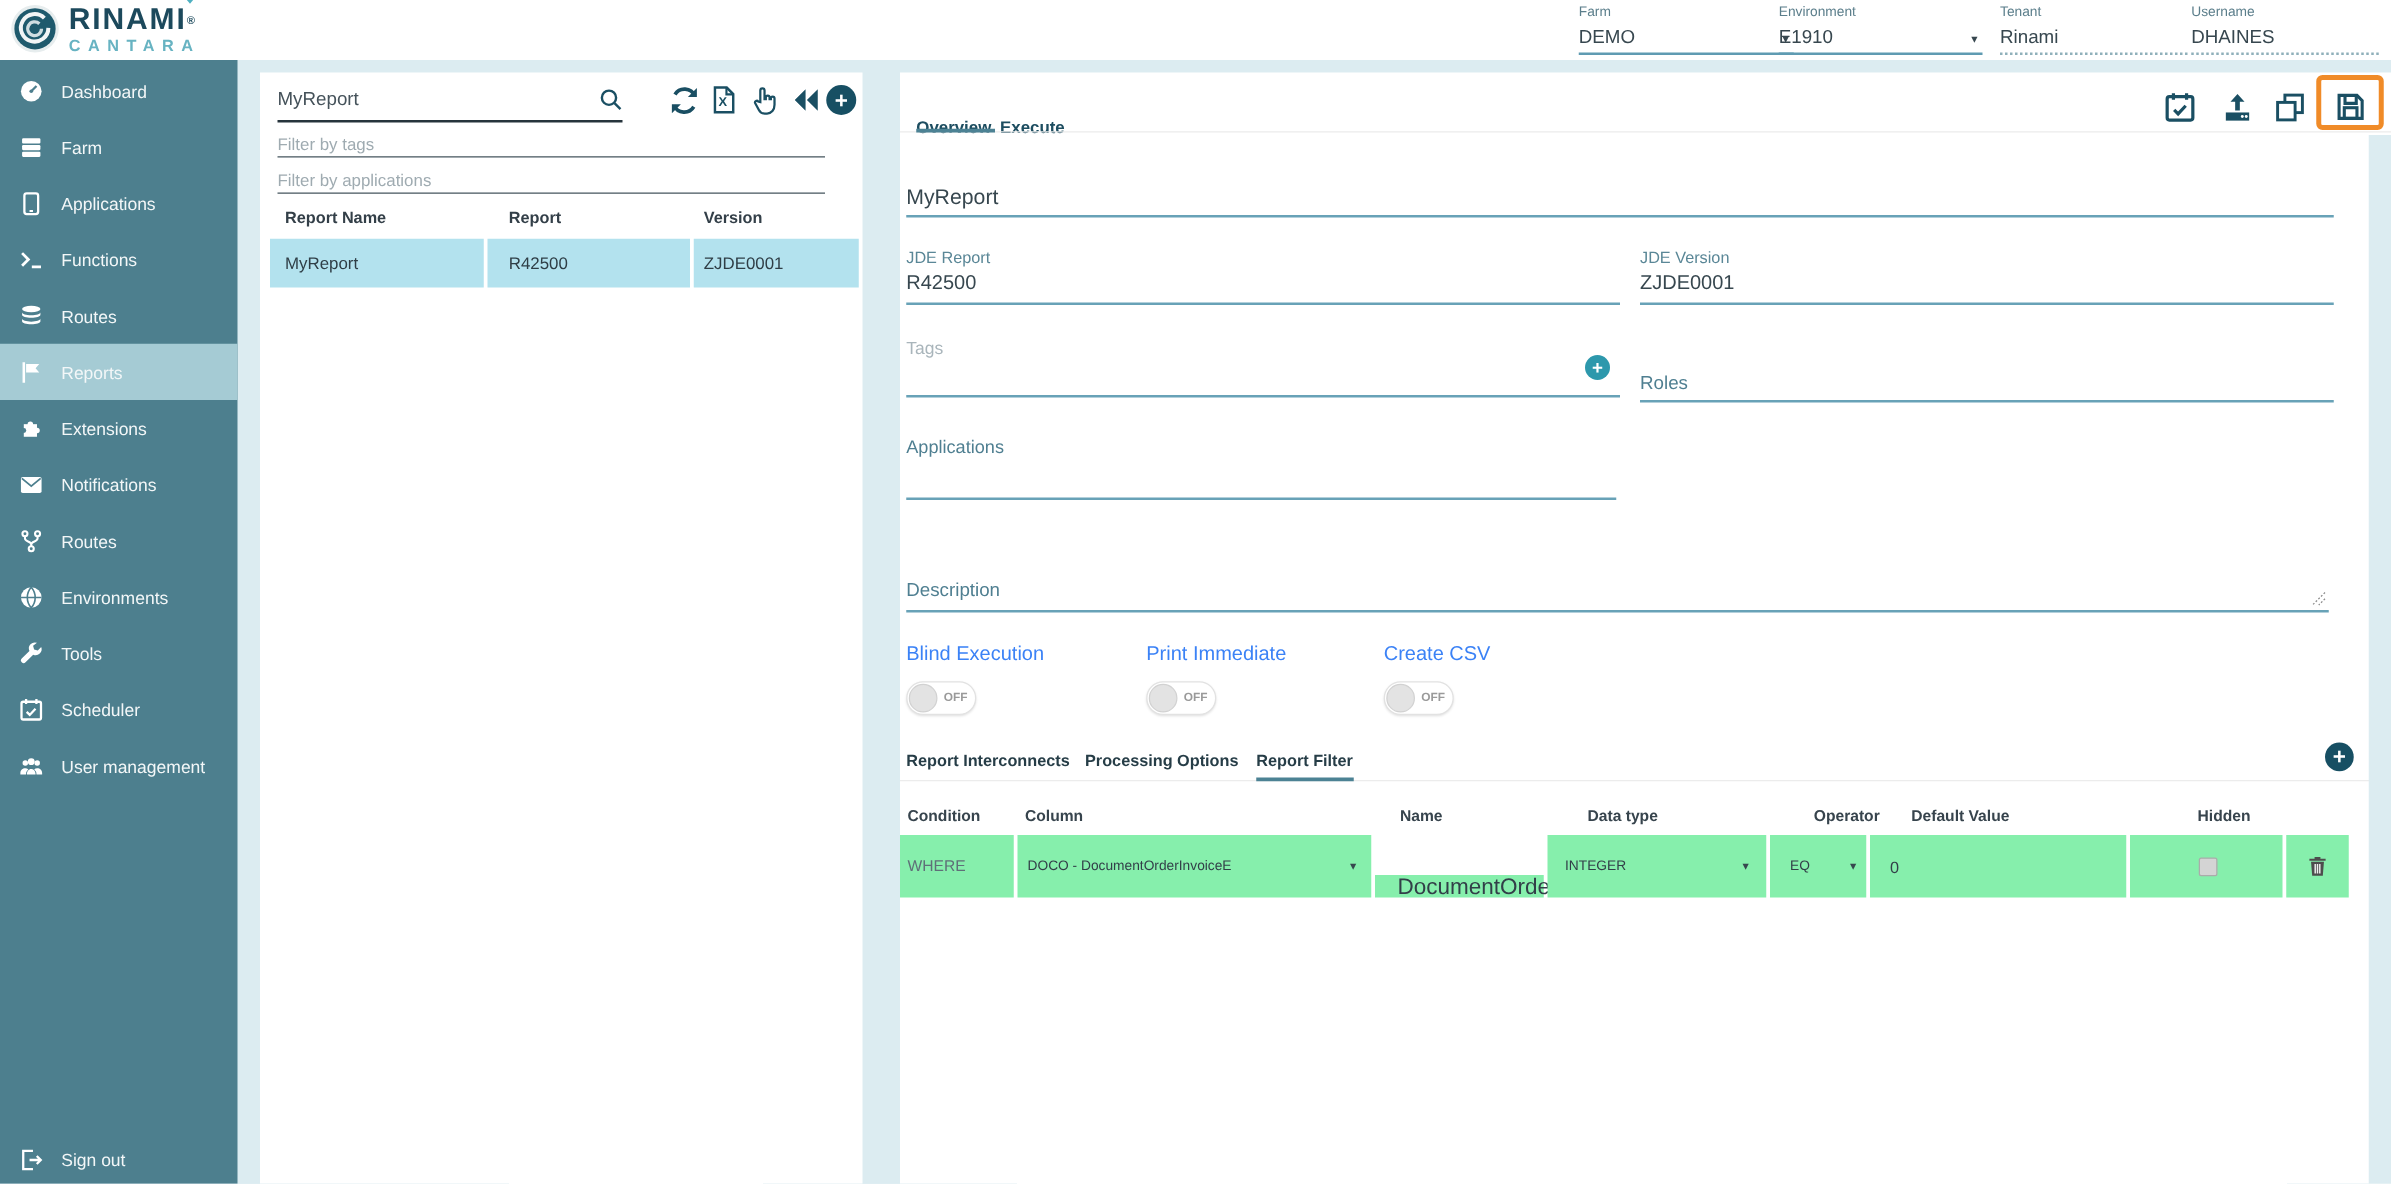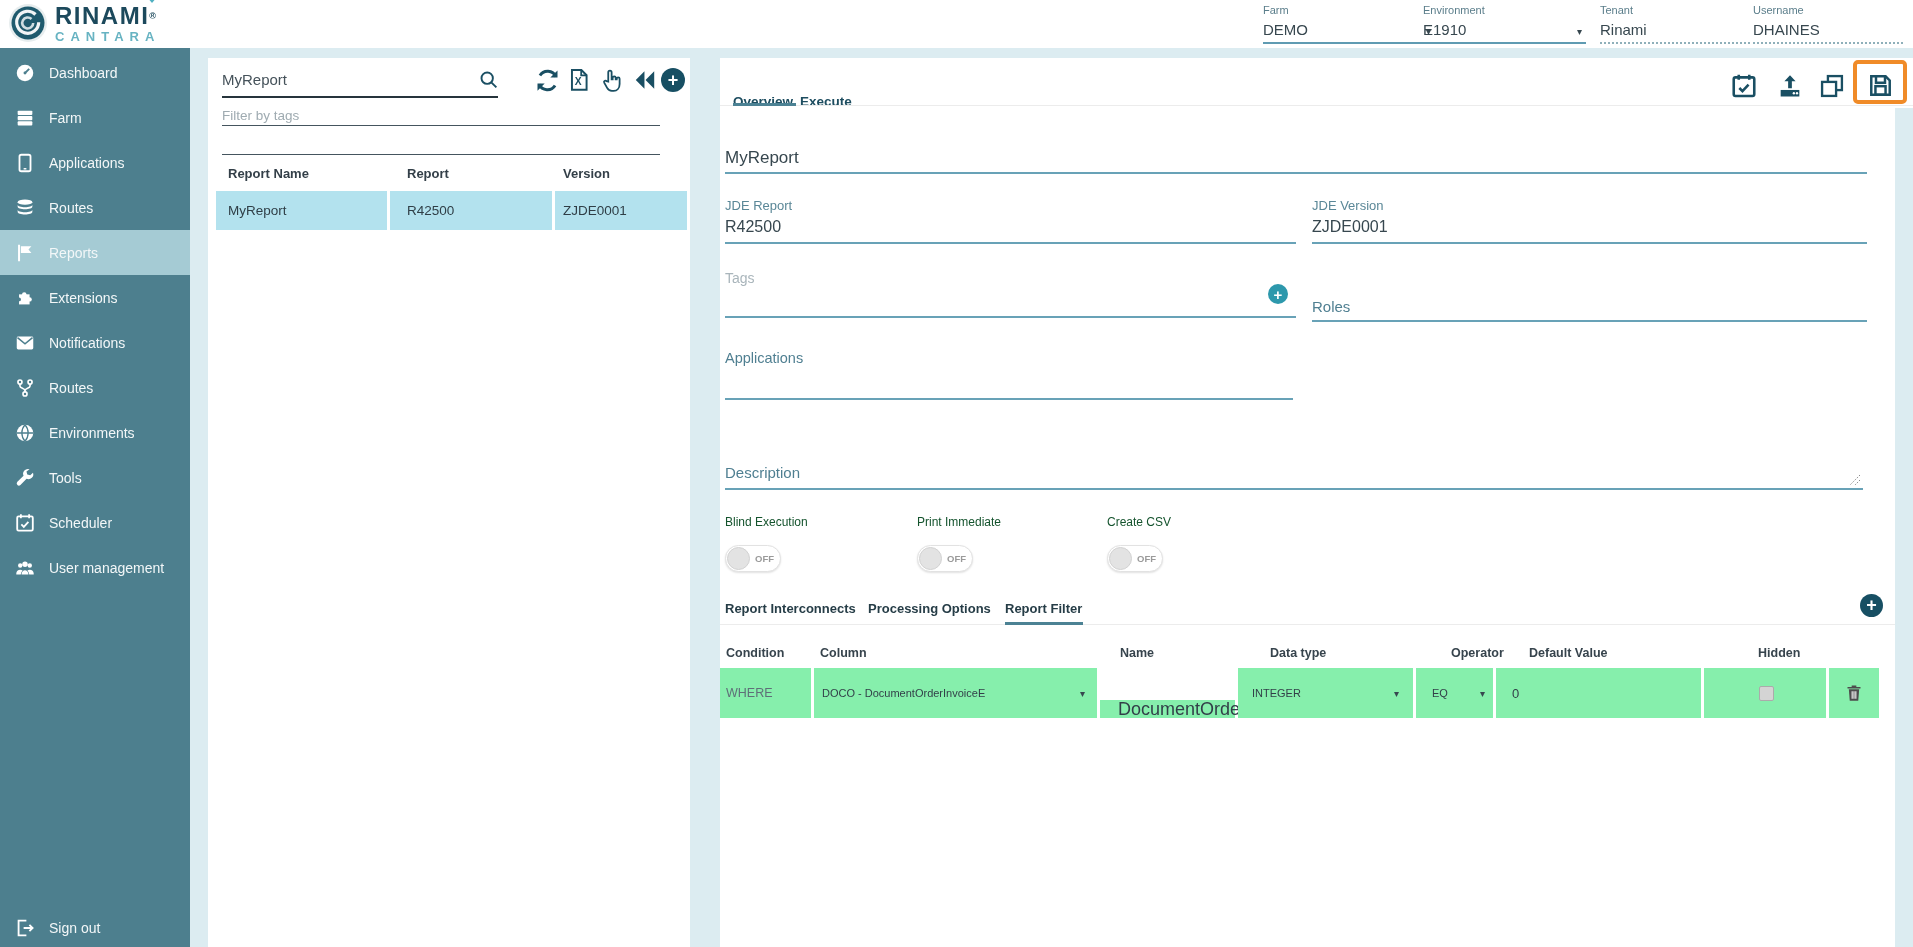--- a/index.html
+++ b/index.html
@@ -57,21 +57,21 @@
   .mt-icon { position:absolute; top:14px; width:28px; height:28px; cursor:pointer; }
   .save-box { position:absolute; left:1133px; top:2px; width:54px; height:44px; border:4px solid #f08b28; border-radius:5px; }
   .flabel { font-size:13px; color:#5a8797; }
   .big-label { font-size:15px; color:#4f7f91; }
   .fvalue { font-size:16px; color:#37474f; }
   .placeholder { color:#a9b5bb; }
   .plus-circle { border-radius:50%; color:#fff; font-weight:700; display:flex; align-items:center; justify-content:center; cursor:pointer; }
   .plus-teal { background:#2d98ac; }
   .plus-navy { background:#174f63; }
 
-  .toggle-label { position:absolute; top:457px; font-size:12px; color:#14532d; }
+  .toggle-label { position:absolute; top:457px; font-size:16px; color:#3b82f6; }
   .toggle { position:absolute; top:487px; width:56px; height:27px; background:#fff; border:1px solid #e2e2e2; border-radius:14px; box-shadow:0 1px 2px rgba(0,0,0,.12); cursor:pointer; display:flex; align-items:center; }
   .knob { width:23px; height:23px; margin-left:1px; border-radius:50%; background:#e3e3e3; border:1px solid #d2d2d2; }
   .tstate { font-size:9.5px; font-weight:700; color:#9a9a9a; margin-left:5px; }
 
   .subtab { position:absolute; top:543px; font-size:13px; font-weight:700; color:#263d47; cursor:pointer; }
   .fth { position:absolute; top:588px; font-size:12.5px; font-weight:700; color:#37444d; }
   .frow { position:absolute; left:0; top:610px; width:1175px; height:50px; display:flex; gap:3px; }
   .fcell { background:#86efac; display:flex; align-items:center; }
   .ddtext { font-size:11px; color:#323f48; }
   .ddarrow { font-size:10px; color:#37474f; margin-left:auto; }
@@ -148,20 +148,29 @@
       <span class="sicon">
           <svg viewBox="0 0 24 24">
             <rect x="6" y="3" width="12" height="18" rx="2" fill="none" stroke="#fff" stroke-width="2"></rect>
             <path d="M10.5 18.3h3" stroke="#fff" stroke-width="1.6"></path>
           </svg>
         </span>
       <span class="slabel">Applications</span>
     </div>
     <div class="side-item">
       <span class="sicon">
+          <svg viewBox="0 0 24 24">
+            <path d="M4 6l5.5 5.5L4 17" stroke="#fff" stroke-width="2.4" fill="none"></path>
+            <path d="M12.5 18h8" stroke="#fff" stroke-width="2.4"></path>
+          </svg>
+        </span>
+      <span class="slabel">Functions</span>
+    </div>
+    <div class="side-item">
+      <span class="sicon">
           <svg viewBox="0 0 24 24" fill="#fff">
             <ellipse cx="12" cy="5.6" rx="8" ry="2.8"></ellipse>
             <path d="M4 8.4c0 1.5 3.6 2.7 8 2.7s8-1.2 8-2.7v2.3c0 1.5-3.6 2.7-8 2.7s-8-1.2-8-2.7z"></path>
             <path d="M4 14c0 1.5 3.6 2.7 8 2.7s8-1.2 8-2.7v2.3c0 1.5-3.6 2.7-8 2.7s-8-1.2-8-2.7z"></path>
           </svg>
         </span>
       <span class="slabel">Routes</span>
     </div>
     <div class="side-item active">
       <span class="sicon">
@@ -284,20 +293,21 @@
     </span>
     <span class="icon-btn" style="left:423px;">
       <svg width="26" height="26" viewBox="0 0 24 24" fill="#1a4f63">
           <path d="M11.5 4L3.5 12l8 8zM20.5 4l-8 8 8 8z"></path>
         </svg>
     </span>
     <span class="icon-btn plus-circle plus-navy" style="left:453px; width:24px; height:24px; top:10px; font-size:18px;">+</span>
 
     <input class="flat filter-input" style="top: 47px;" placeholder="Filter by tags">
     <div class="filter-line" style="top:67px;"></div>
+    <input class="flat filter-input" style="top: 76px;" placeholder="Filter by applications">
     <div class="filter-line" style="top:96px;"></div>
 
     <span class="lth" style="left:20px;">Report Name</span>
     <span class="lth" style="left:199px;">Report</span>
     <span class="lth" style="left:355px;">Version</span>
 
     <div class="lrow">
       <div class="lcell" style="width:171px; padding-left:12px;">MyReport</div>
       <div class="lcell" style="width:162px; padding-left:17px;">R42500</div>
       <div class="lcell" style="width:132px; padding-left:8px;">ZJDE0001</div>

